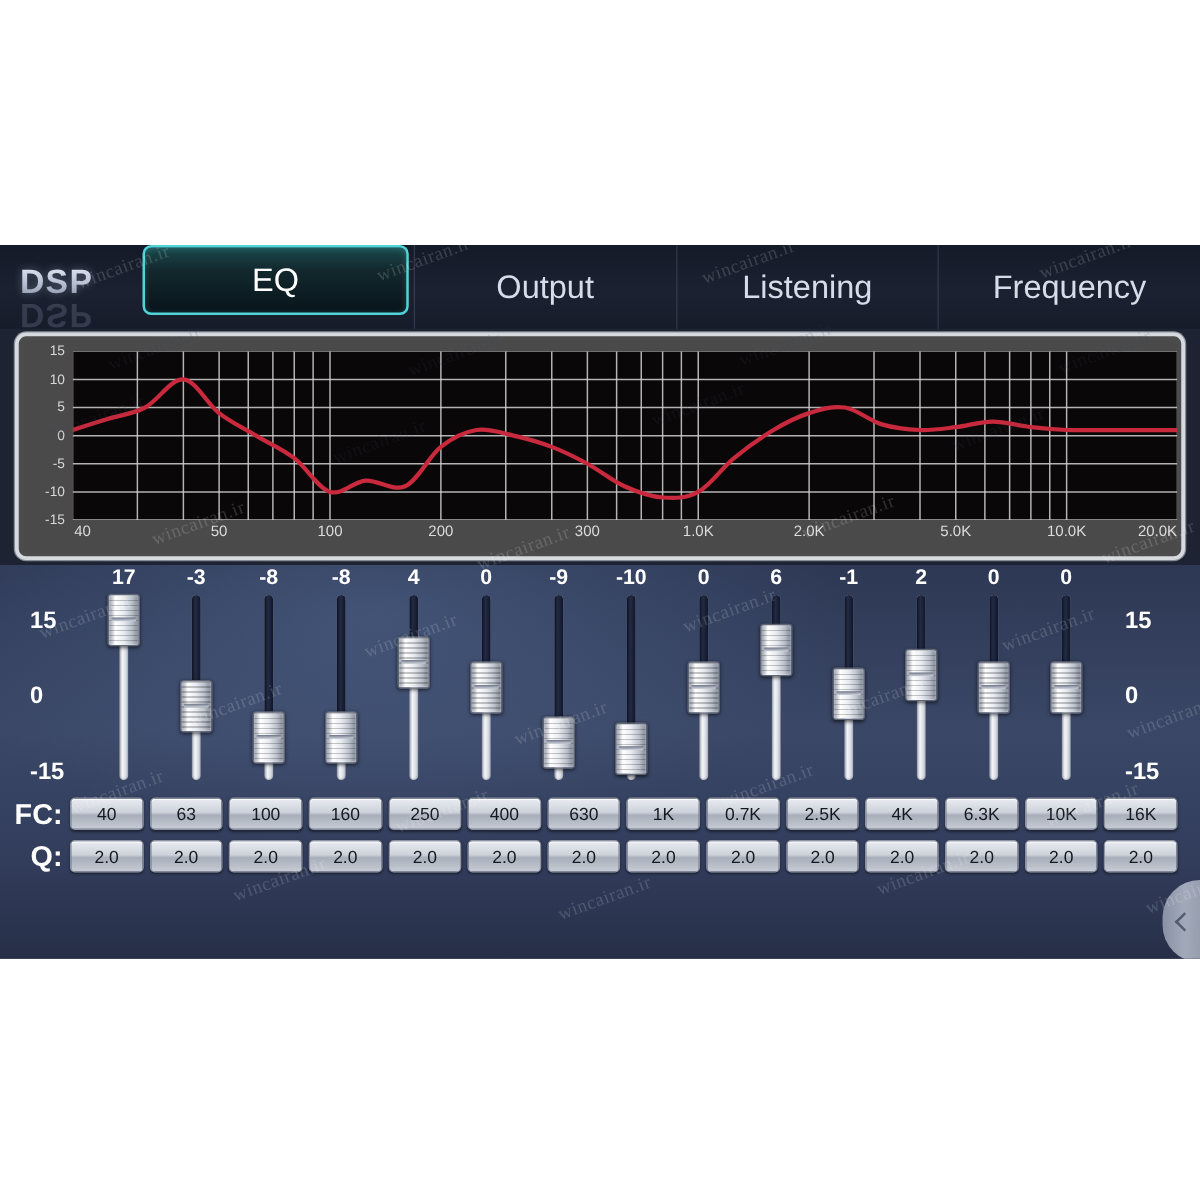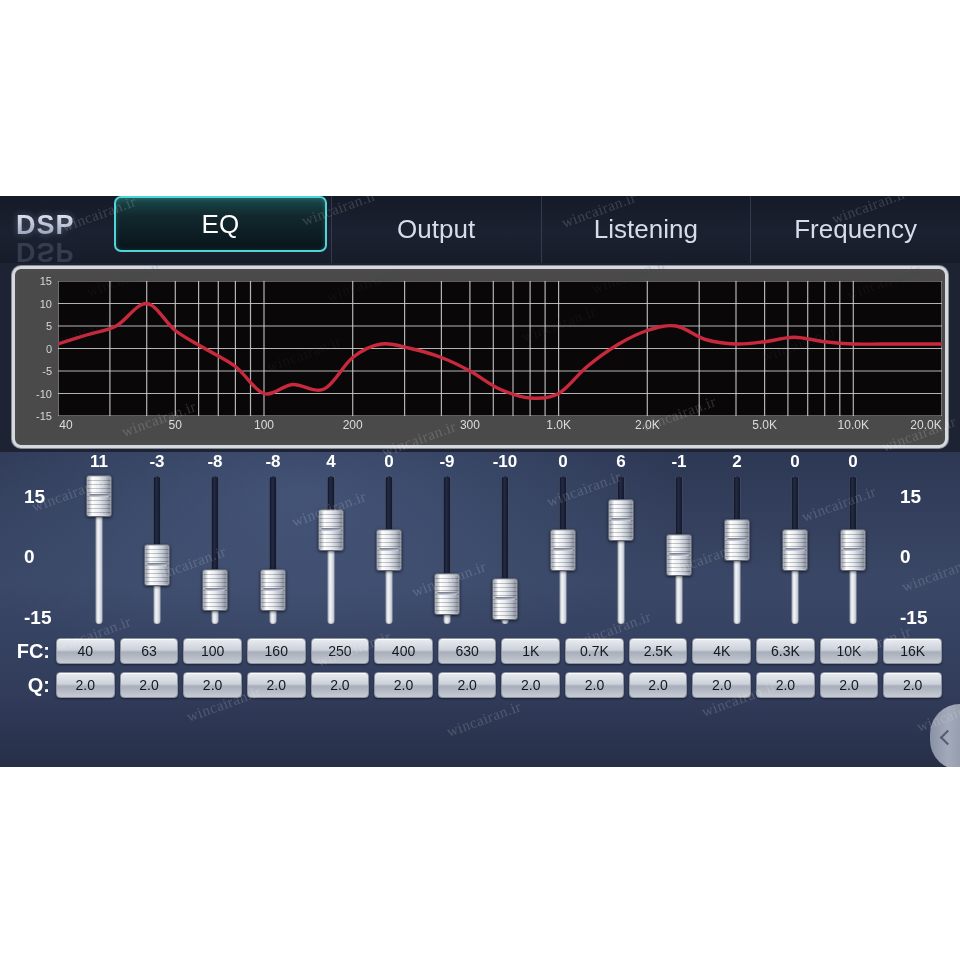--- a/index.html
+++ b/index.html
@@ -211,21 +211,21 @@
     left: 0; width: 960px; height: 30px;
     display: flex; align-items: center;
   }
   #fc-row { top: 184px; }
   #q-row  { top: 218px; }
   .vrow-label {
     width: 56px;
     text-align: right;
     padding-right: 6px;
     color: #ffffff;
-    font-size: 20px; font-weight: bold;
+    font-size: 23px; font-weight: bold;
     flex: 0 0 56px;
   }
   .cells { flex: 1 1 auto; display: flex; gap: 5px; padding-right: 18px; }
   .cell {
     flex: 1 1 0;
     height: 26px;
     border-radius: 4px;
     border: 1px solid #8d93a0;
     background: linear-gradient(180deg,#e9ecf1 0%, #cdd2da 45%, #a8aeba 55%, #c6cbd4 100%);
     color: #14181f;
@@ -369,21 +369,21 @@
           <span style="top: 166px;">-15</span>
         </div>
       <div class="scale-col" id="scale-right">
           <span style="top: 45px;">15</span>
           <span style="top: 105px;">0</span>
           <span style="top: 166px;">-15</span>
         </div>
 
       <div id="sliders">
           <div class="slider">
-            <div class="sval">11</div>
+            <div class="sval">17</div>
             <div class="track">
               <div class="track-fill" style="height: 19.7px;"></div>
             </div>
             <div class="thumb" style="top: 22.7px;"></div>
           </div>
           <div class="slider">
             <div class="sval">-3</div>
             <div class="track">
               <div class="track-fill" style="height: 88.8px;"></div>
             </div>

